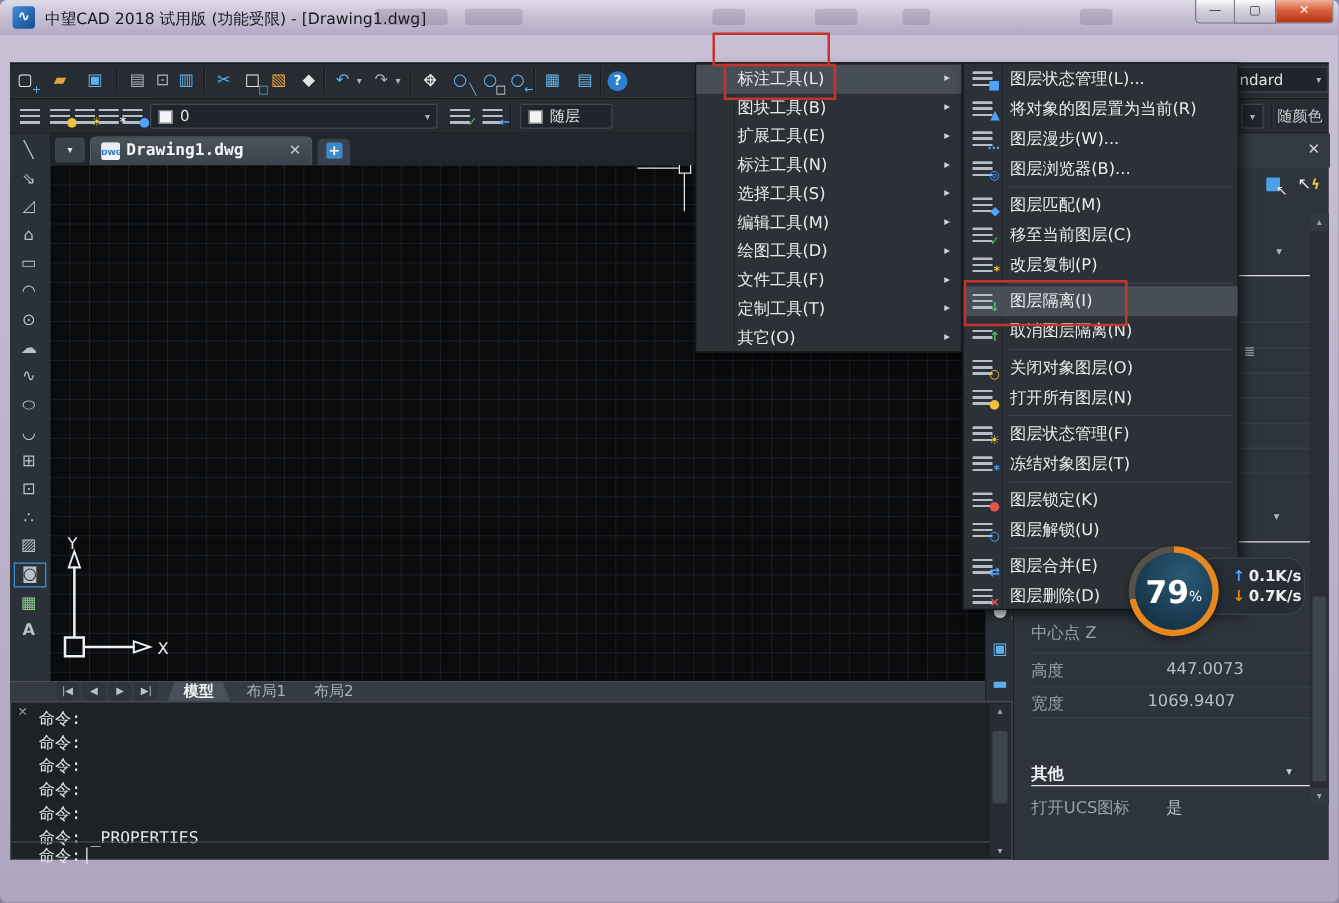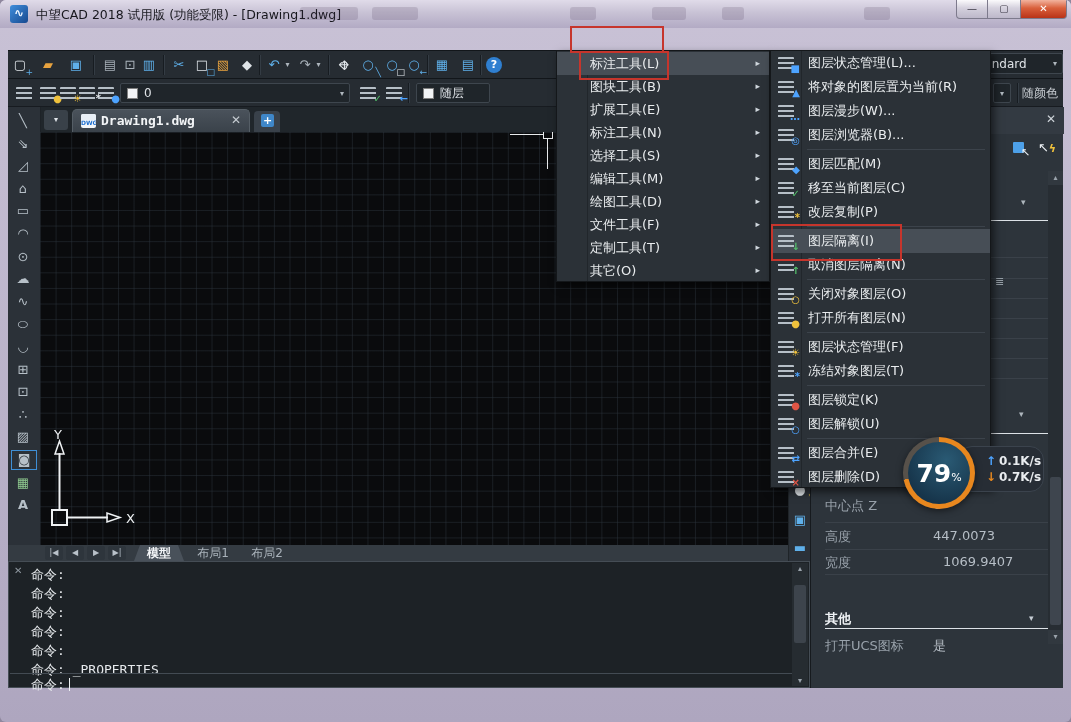--- a/index.html
+++ b/index.html
@@ -286,21 +286,21 @@
     <span class="pcaret" style="left:208px;top:302px;color:#aeb6bd">▾</span>
     <div class="pwline" style="left:14px;top:326px;width:223px"></div>
 
     <span class="plabel" style="left:14px;top:390px">中心点 Z</span>
     <span class="pvalue" style="left:122px;top:390px">0</span>
     <div class="pline" style="left:14px;top:415px;width:223px"></div>
     <span class="plabel" style="left:14px;top:421px">高度</span>
     <span class="pvalue" style="left:122px;top:421px">447.0073</span>
     <div class="pline" style="left:14px;top:442px;width:223px"></div>
     <span class="plabel" style="left:14px;top:447px">宽度</span>
-    <span class="pvalue" style="left:132px;top:447px">1069.9407</span>
+    <span class="pvalue" style="left:107px;top:447px">1069.9407</span>
     <div class="pline" style="left:14px;top:467px;width:223px"></div>
 
     <span style="position:absolute;left:14px;top:503px;font-size:13px;font-weight:bold;color:#eef1f4">其他</span>
     <span class="pcaret" style="left:218px;top:506px">▾</span>
     <div class="pwline" style="left:14px;top:521px;width:223px"></div>
     <span class="plabel" style="left:14px;top:530px">打开UCS图标</span>
     <span class="pvalue" style="left:122px;top:530px">是</span>
   </div>
 
   <div class="abs mtabs">

